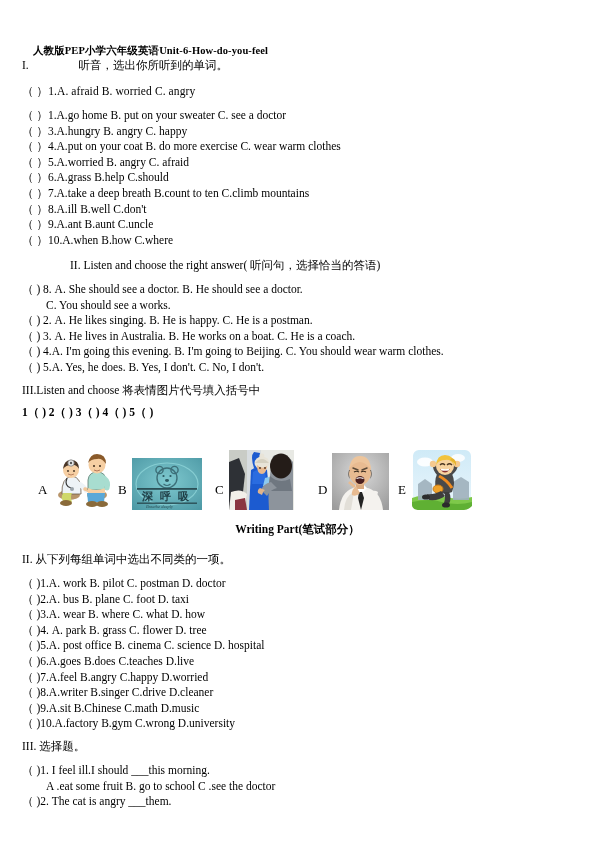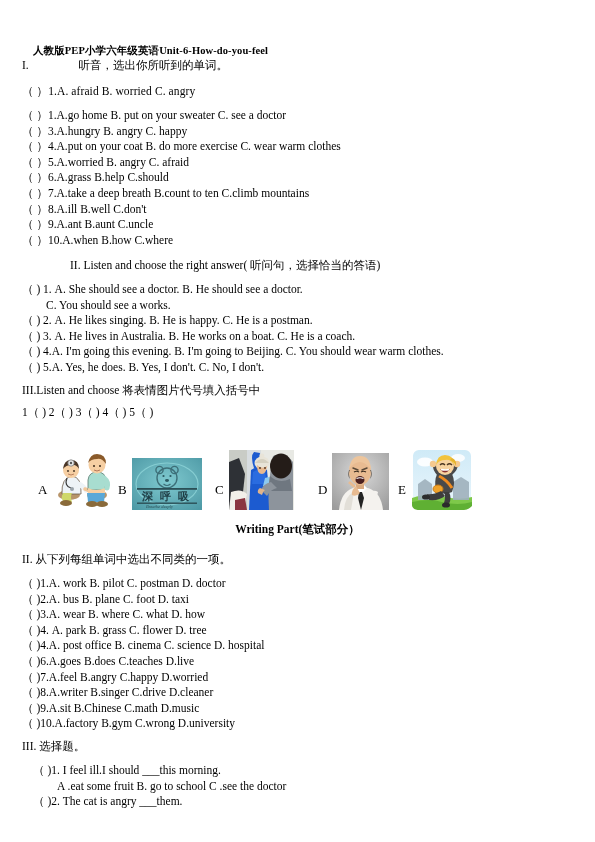--- a/index.html
+++ b/index.html
@@ -120,32 +120,32 @@
     <div class="q">（ ）8.A.ill              B.well             C.don't</div>
     <div class="q">（ ）9.A.ant             B.aunt             C.uncle</div>
     <div class="q">（ ）10.A.when          B.how              C.where</div>
   </div>
 
   <div class="block" style="top:258px;margin-left:48px;">
     <div class="sec-head">II. Listen and choose the right answer( 听问句，选择恰当的答语)</div>
   </div>
 
   <div class="block" style="top:282px;">
-    <div class="q">（ ) 1. A. She should see a doctor.      B. He should see a doctor.</div>
+    <div class="q">（ ) 8. A. She should see a doctor.      B. He should see a doctor.</div>
     <div class="q indent">C. You should see a works.</div>
     <div class="q">（ ) 2. A. He likes singing.     B. He is happy.    C. He is a postman.</div>
     <div class="q">（ ) 3. A. He lives in Australia.    B. He works on a boat.     C. He is a coach.</div>
     <div class="q">（ ) 4.A. I'm going this evening.  B. I'm going to Beijing. C. You should wear warm clothes.</div>
     <div class="q">（ ) 5.A. Yes, he does.        B. Yes, I don't.        C. No, I don't.</div>
   </div>
 
   <div class="block" style="top:383px;">
     <div class="sec-head">III.Listen and choose 将表情图片代号填入括号中</div>
   </div>
-  <div class="block" style="top:405px;">
+  <div class="block" style="top:405px;font-weight:bold;">
     <div class="q">1（ )          2（ )            3（ )             4（ )      5（ )</div>
   </div>
 
   <div class="pics-row">
 
     <div class="pic-cell" style="left:8px;">
       <span class="pic-letter">A</span>
       <span class="pic-box">
         <svg width="62" height="62" viewBox="0 0 62 62">
           <rect width="62" height="62" fill="#ffffff"></rect>
@@ -365,31 +365,31 @@
 
   <div class="block" style="top:552px;">
     <div class="sec-head">II. 从下列每组单词中选出不同类的一项。</div>
   </div>
 
   <div class="block" style="top:576px;">
     <div class="q">（ )1.A. work  B. pilot  C. postman  D. doctor</div>
     <div class="q">（ )2.A. bus  B. plane  C. foot  D. taxi</div>
     <div class="q">（ )3.A. wear  B. where  C. what  D. how</div>
     <div class="q">（ )4. A. park  B. grass  C. flower  D. tree</div>
-    <div class="q">（ )4.A. post office  B. cinema  C. science  D. hospital</div>
+    <div class="q">（ )5.A. post office  B. cinema  C. science  D. hospital</div>
     <div class="q">（ )6.A.goes    B.does     C.teaches      D.live</div>
     <div class="q">（ )7.A.feel    B.angry    C.happy       D.worried</div>
     <div class="q">（ )8.A.writer    B.singer    C.drive       D.cleaner</div>
     <div class="q">（ )9.A.sit      B.Chinese   C.math       D.music</div>
     <div class="q">（ )10.A.factory   B.gym     C.wrong      D.university</div>
   </div>
 
   <div class="block" style="top:739px;">
     <div class="sec-head">III. 选择题。</div>
   </div>
 
-  <div class="block" style="top:763px;margin-left:11px;">
+  <div class="block" style="top:763px;">
     <div class="q">（ )1. I feel ill.I should ___this morning.</div>
     <div class="q indent">A .eat some fruit   B. go to school   C .see the doctor</div>
     <div class="q">（ )2. The cat is angry ___them.</div>
   </div>
 
 </div>
 
 </body></html>

